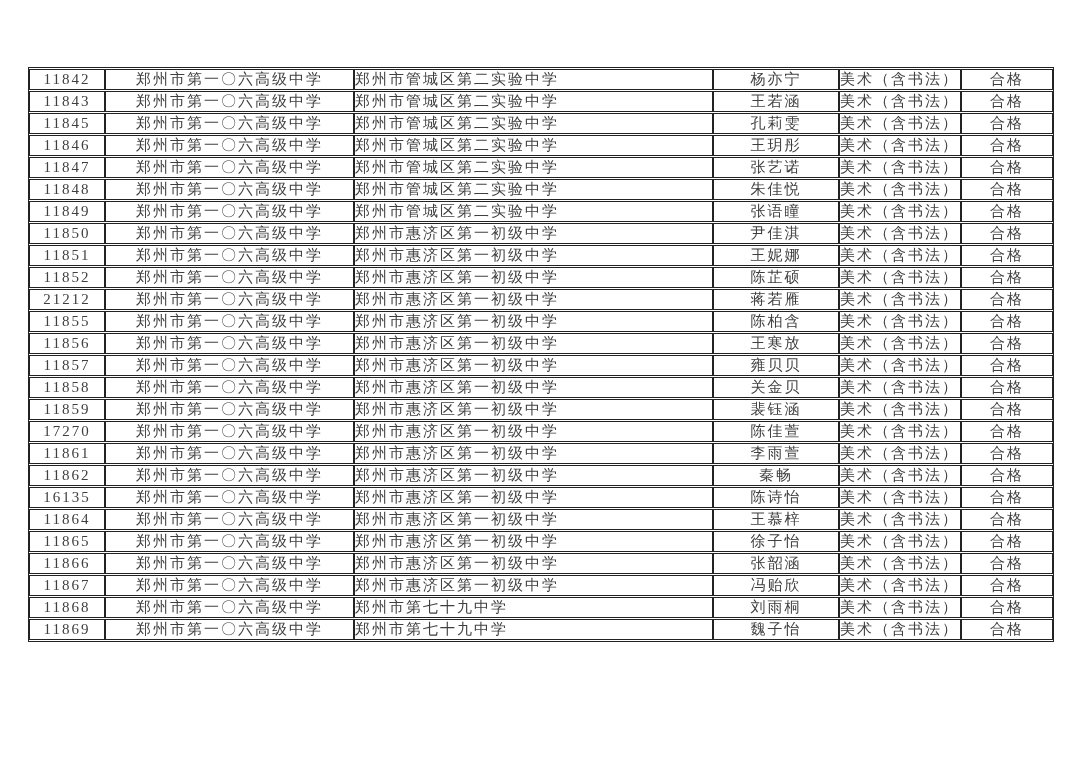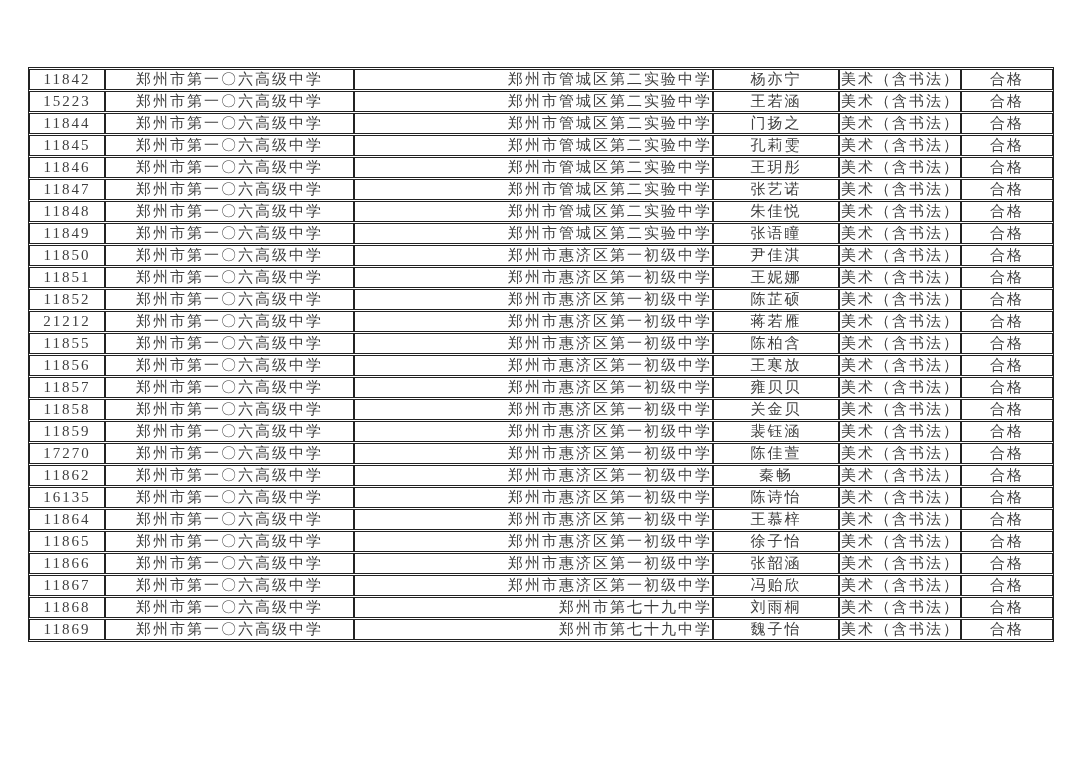--- a/index.html
+++ b/index.html
@@ -36,21 +36,21 @@
     line-height: 19px;
     padding: 0;
     font-size: 15px;
     letter-spacing: 2px;
     color: var(--text, #3f3f3f);
     white-space: nowrap;
     overflow: hidden;
     background: #ffffff;
   }
   td.ac { text-align: center; }
-  td.al { text-align: right; padding-left: 5px; }
+  td.al { text-align: left; padding-left: 5px; }
 </style>
 </head>
 <body>
 
 <div class="page">
   <table class="results">
     <colgroup>
       <col style="width:76px">
       <col style="width:249px">
       <col style="width:359px">
@@ -61,36 +61,28 @@
     <tbody id="results-tbody">
         <tr>
           <td class="ac">11842</td>
           <td class="ac">郑州市第一〇六高级中学</td>
           <td class="al">郑州市管城区第二实验中学</td>
           <td class="ac">杨亦宁</td>
           <td class="al">美术（含书法）</td>
           <td class="ac">合格</td>
         </tr>
         <tr>
-          <td class="ac">15223</td>
+          <td class="ac">11843</td>
           <td class="ac">郑州市第一〇六高级中学</td>
           <td class="al">郑州市管城区第二实验中学</td>
           <td class="ac">王若涵</td>
           <td class="al">美术（含书法）</td>
           <td class="ac">合格</td>
         </tr>
         <tr>
-          <td class="ac">11844</td>
-          <td class="ac">郑州市第一〇六高级中学</td>
-          <td class="al">郑州市管城区第二实验中学</td>
-          <td class="ac">门扬之</td>
-          <td class="al">美术（含书法）</td>
-          <td class="ac">合格</td>
-        </tr>
-        <tr>
           <td class="ac">11845</td>
           <td class="ac">郑州市第一〇六高级中学</td>
           <td class="al">郑州市管城区第二实验中学</td>
           <td class="ac">孔莉雯</td>
           <td class="al">美术（含书法）</td>
           <td class="ac">合格</td>
         </tr>
         <tr>
           <td class="ac">11846</td>
           <td class="ac">郑州市第一〇六高级中学</td>
@@ -193,20 +185,28 @@
           <td class="al">郑州市惠济区第一初级中学</td>
           <td class="ac">裴钰涵</td>
           <td class="al">美术（含书法）</td>
           <td class="ac">合格</td>
         </tr>
         <tr>
           <td class="ac">17270</td>
           <td class="ac">郑州市第一〇六高级中学</td>
           <td class="al">郑州市惠济区第一初级中学</td>
           <td class="ac">陈佳萱</td>
+          <td class="al">美术（含书法）</td>
+          <td class="ac">合格</td>
+        </tr>
+        <tr>
+          <td class="ac">11861</td>
+          <td class="ac">郑州市第一〇六高级中学</td>
+          <td class="al">郑州市惠济区第一初级中学</td>
+          <td class="ac">李雨萱</td>
           <td class="al">美术（含书法）</td>
           <td class="ac">合格</td>
         </tr>
         <tr>
           <td class="ac">11862</td>
           <td class="ac">郑州市第一〇六高级中学</td>
           <td class="al">郑州市惠济区第一初级中学</td>
           <td class="ac">秦畅</td>
           <td class="al">美术（含书法）</td>
           <td class="ac">合格</td>

